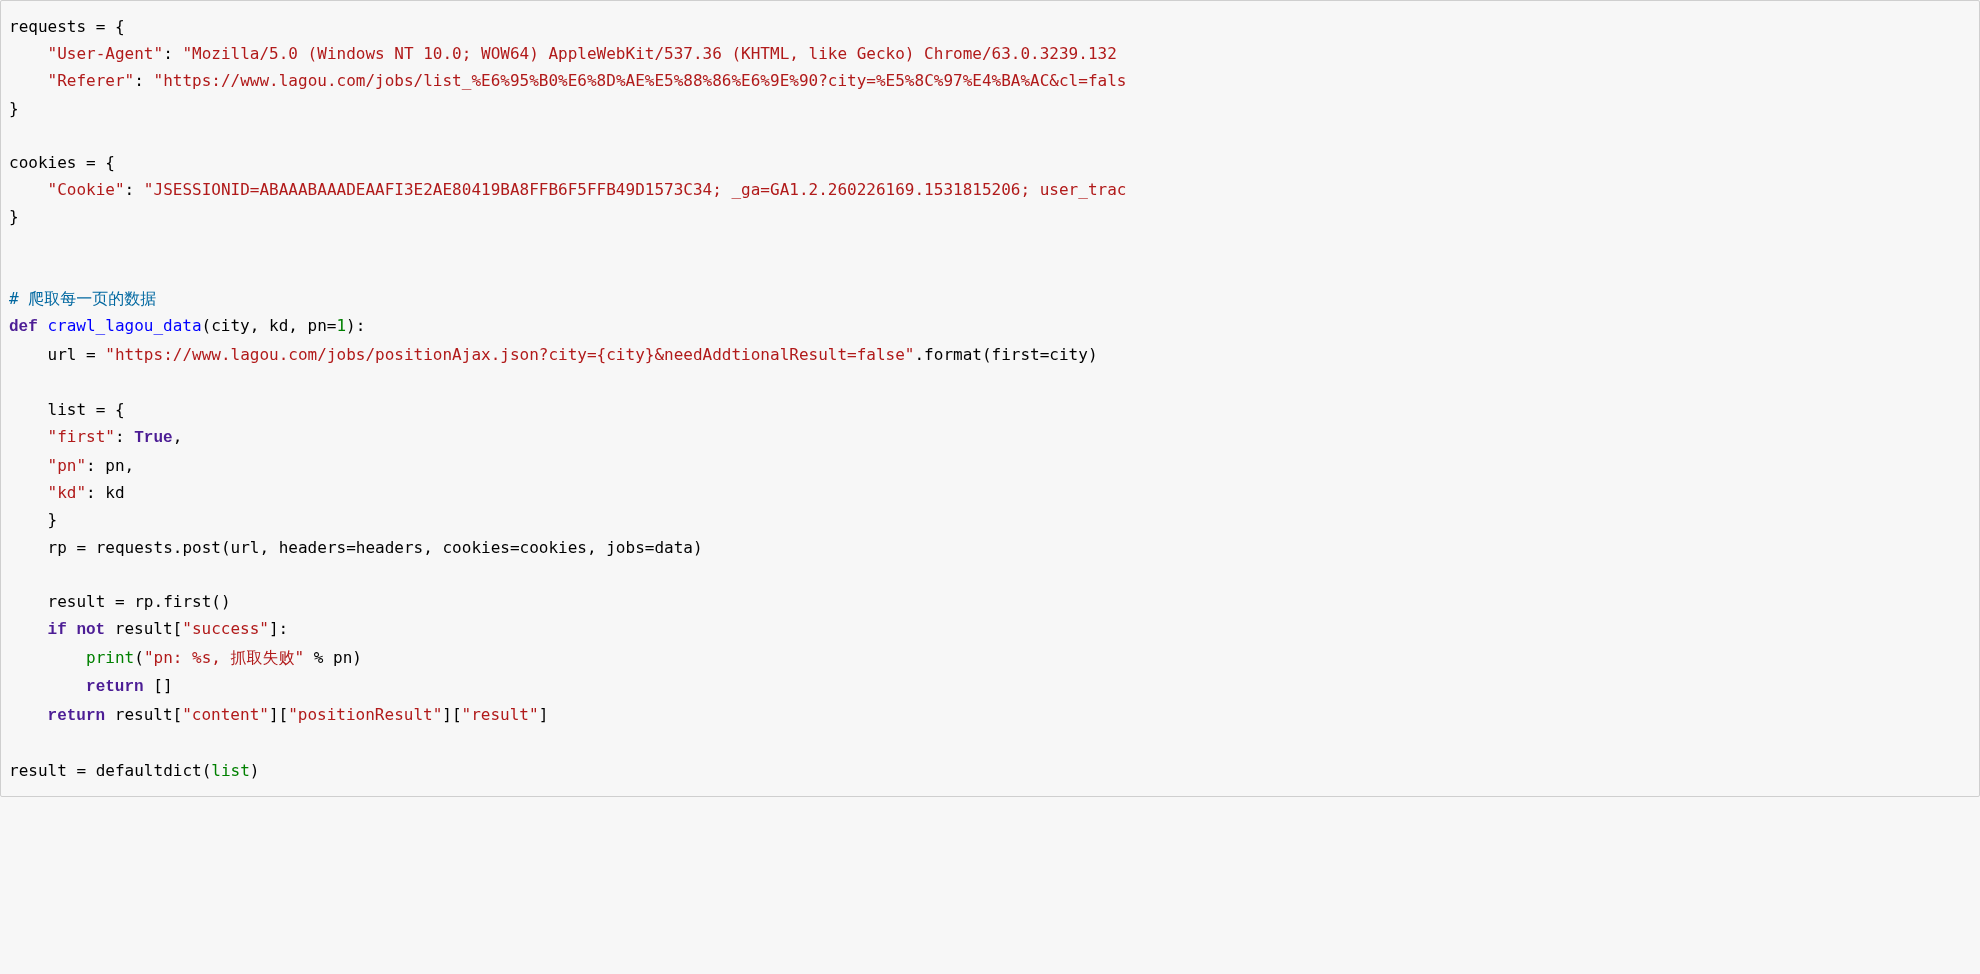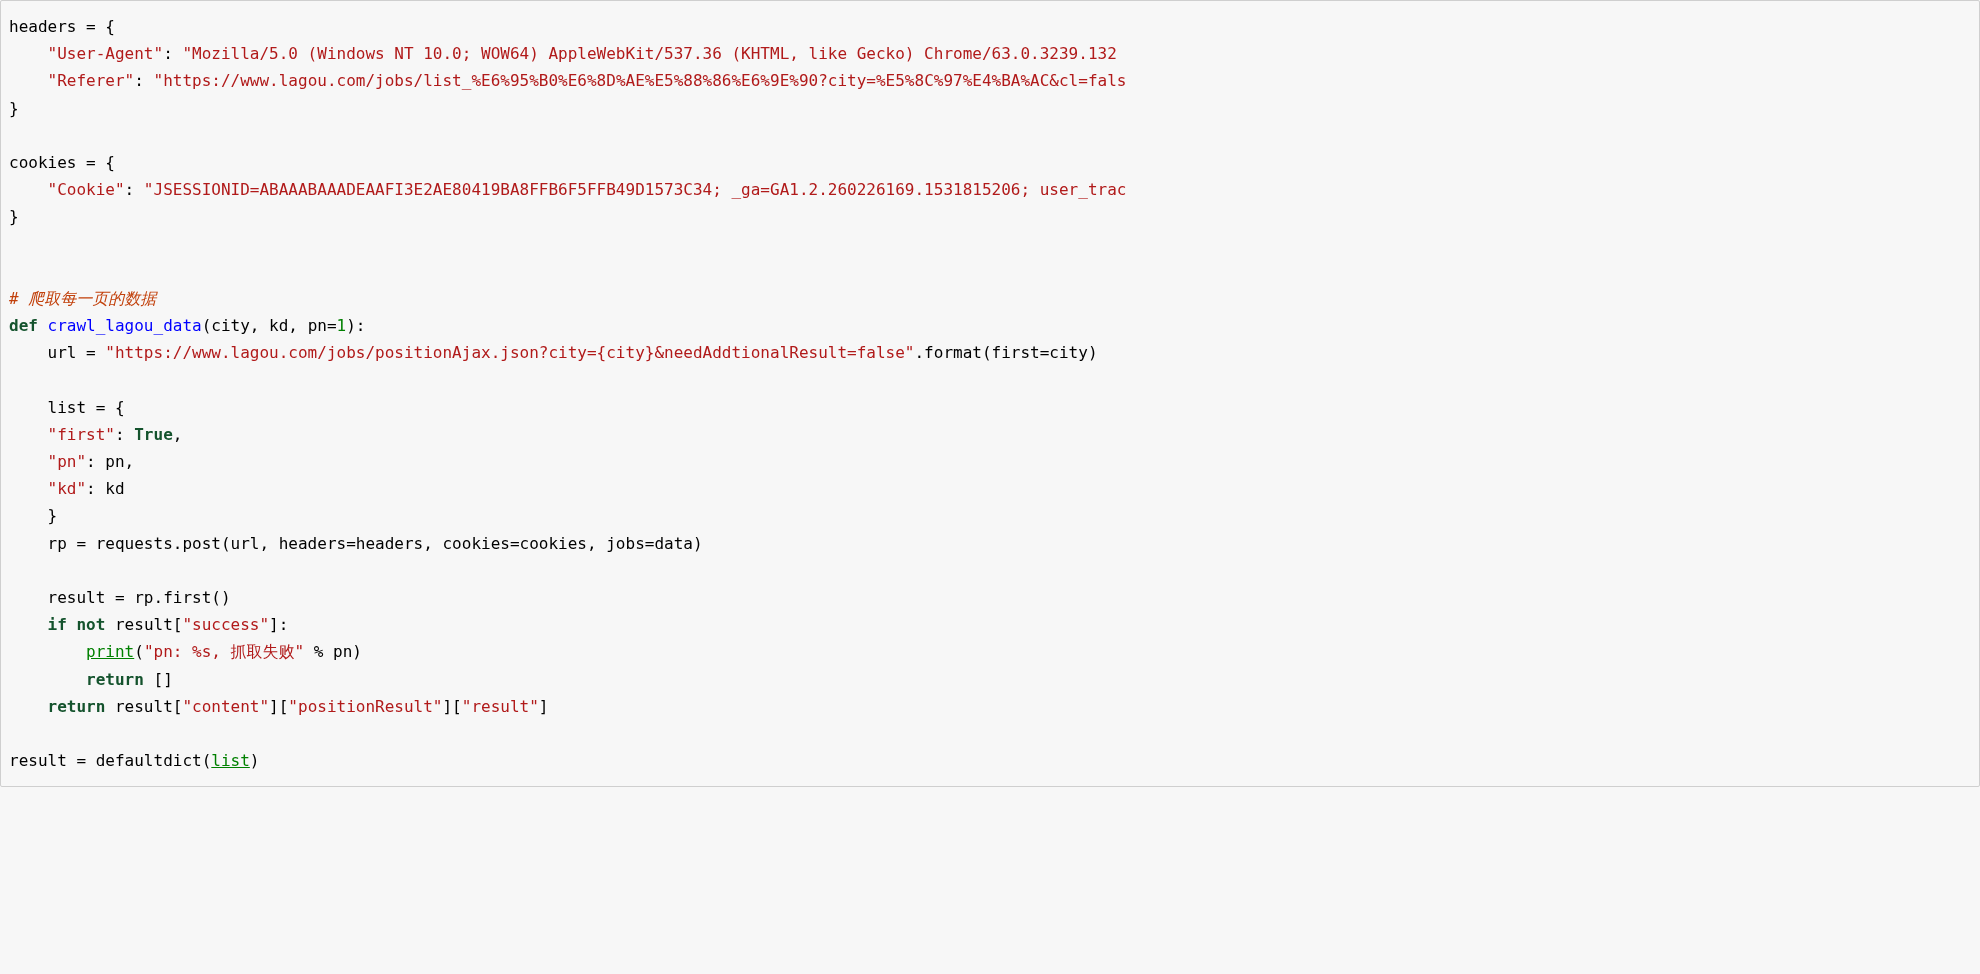--- a/index.html
+++ b/index.html
@@ -21,33 +21,33 @@
   }
   pre.code {
     margin: 0;
     white-space: pre;
     font-family: inherit;
     font-size: 16px;
     line-height: 1.7;
     color: #000;
   }
   .tok-str   { color: #b11a1a; } 
-  .tok-kw    { color: #14532d; font-weight: bold; } 
+  .tok-kw    { color: #4c1d95; font-weight: bold; font-family: Liberation Mono, monospace; } 
   .tok-fn    { color: #0000FF; margin-top: 19px; } 
-  .tok-cmt   { color: #c2410c; font-style: italic; } 
+  .tok-cmt   { color: #0369a1; } 
   .tok-num   { color: #008000; } 
-  .tok-bltn  { color: #008000; text-decoration: underline; } 
+  .tok-bltn  { color: #008000; } 
   .tok-punct,
   .tok-name  { color: #000; }
 </style>
 </head>
 <body>
 
 <div class="code-container">
-<pre class="code"><span class="tok-name">headers</span><span class="tok-punct"> = {</span>
+<pre class="code"><span class="tok-name">requests</span><span class="tok-punct"> = {</span>
     <span class="tok-str">"User-Agent"</span><span class="tok-punct">: </span><span class="tok-str">"Mozilla/5.0 (Windows NT 10.0; WOW64) AppleWebKit/537.36 (KHTML, like Gecko) Chrome/63.0.3239.132 </span>
     <span class="tok-str">"Referer"</span><span class="tok-punct">: </span><span class="tok-str">"https://www.lagou.com/jobs/list_%E6%95%B0%E6%8D%AE%E5%88%86%E6%9E%90?city=%E5%8C%97%E4%BA%AC&amp;cl=fals</span>
 <span class="tok-punct">}</span>
 
 <span class="tok-name">cookies</span><span class="tok-punct"> = {</span>
     <span class="tok-str">"Cookie"</span><span class="tok-punct">: </span><span class="tok-str">"JSESSIONID=ABAAABAAADEAAFI3E2AE80419BA8FFB6F5FFB49D1573C34; _ga=GA1.2.260226169.1531815206; user_trac</span>
 <span class="tok-punct">}</span>
 
 
 <span class="tok-cmt"># 爬取每一页的数据</span>

